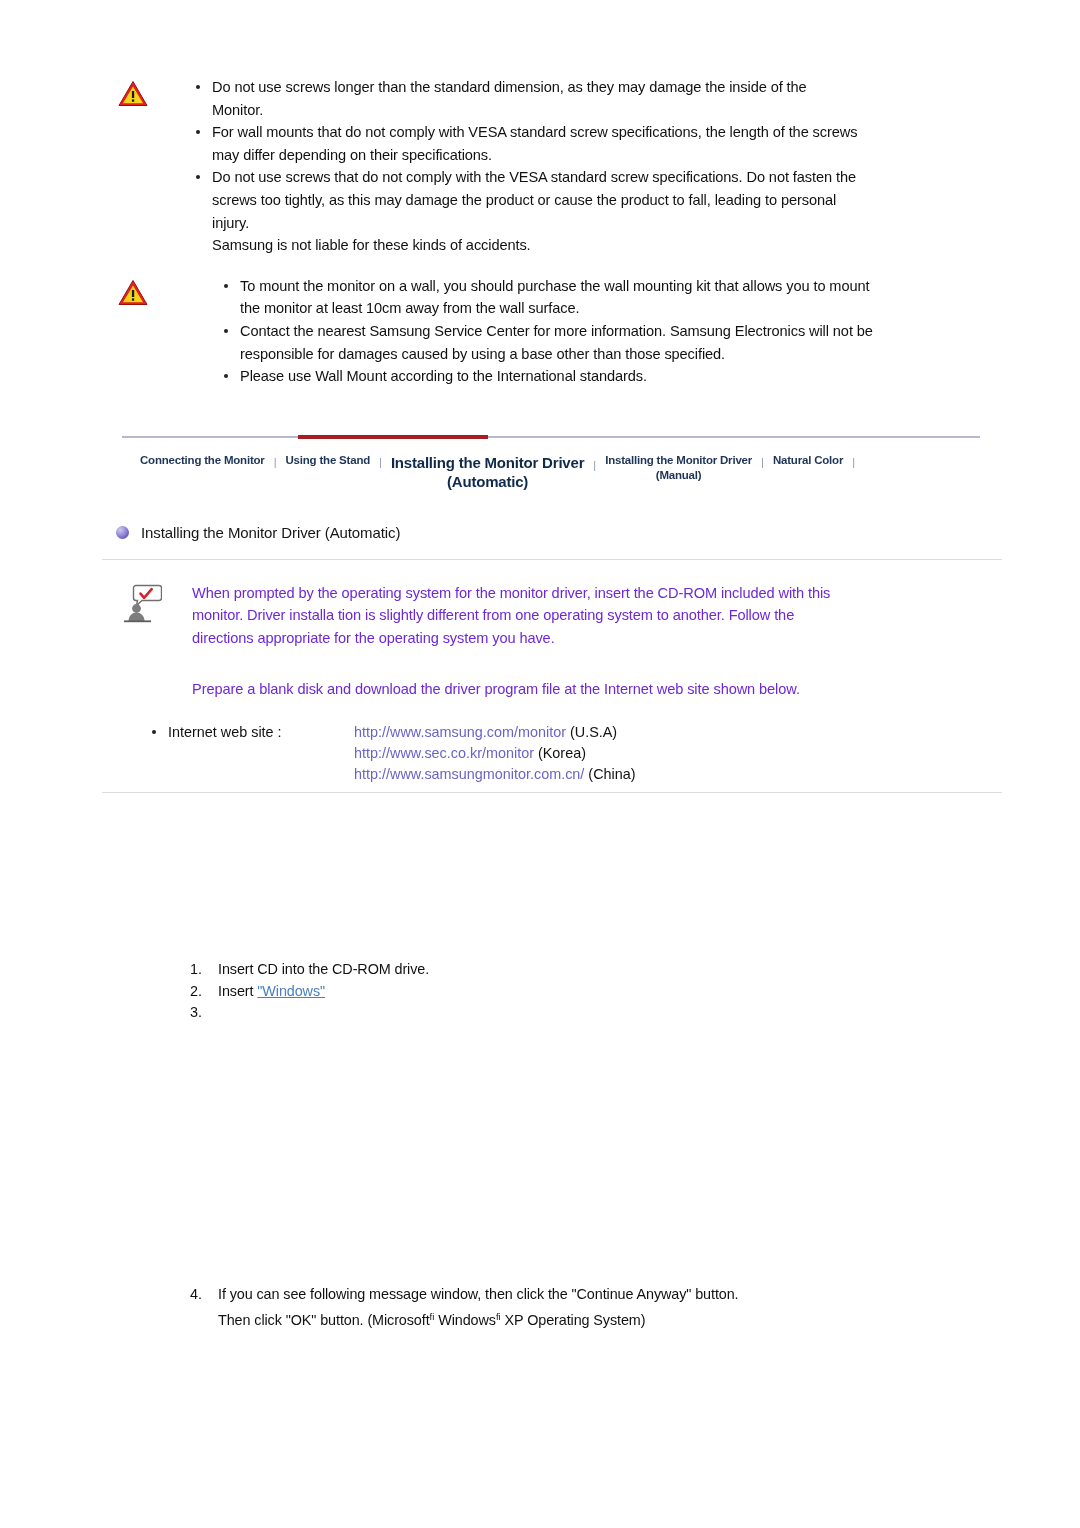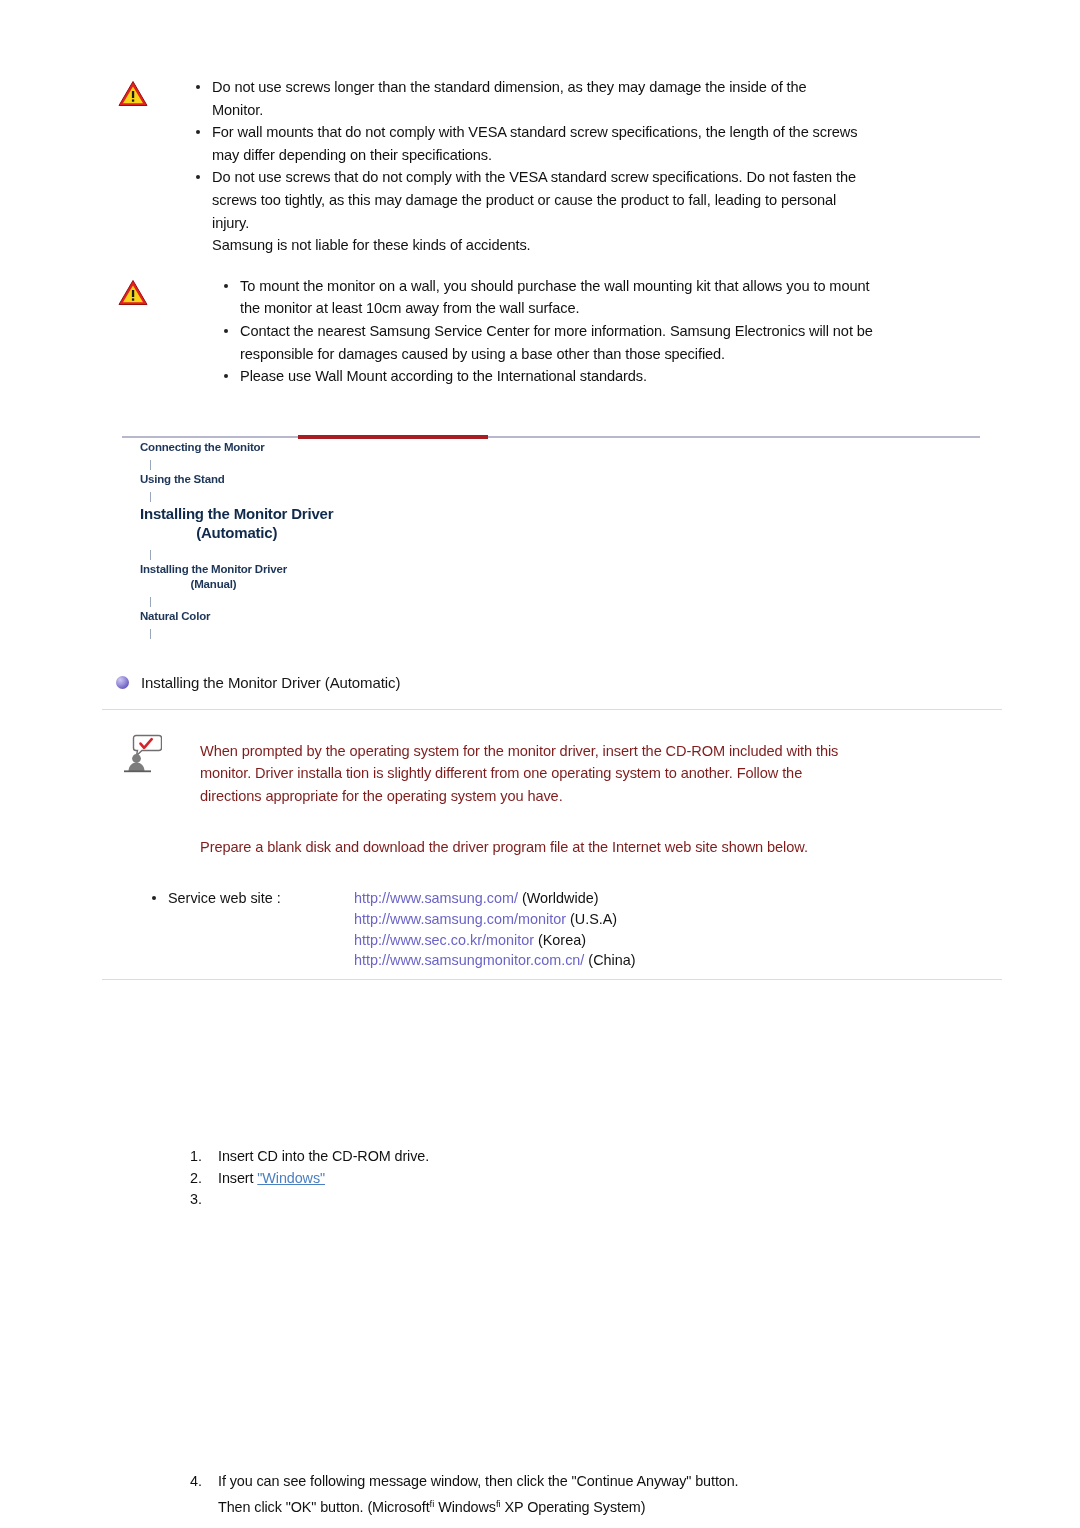--- a/index.html
+++ b/index.html
@@ -92,22 +92,21 @@
     top: -1px;
     height: 4px;
     background: #a81d22;
     left: 298px;
     width: 190px;
   }
   .tabnav {
     display: flex;
     align-items: flex-start;
     padding-left: 140px;
-    padding-top: 4px;
-    flex-direction: column;
+    padding-top: 17px;
   }
   .tab {
     color: #1d3557;
     font-size: 11.5px;
     line-height: 15px;
     text-align: center;
     white-space: nowrap;
     font-weight: 600;
     letter-spacing: -0.2px;
   }
@@ -160,22 +159,22 @@
     flex: 0 0 70px;
     padding-top: 2px;
   }
   .note-body {
     flex: 1 1 auto;
     max-width: 660px;
   }
   .note-para {
     font-size: 14.6px;
     line-height: 22.6px;
-    color: #7f1d1d;
-    margin: 8px;
+    color: #6d28d9;
+    margin: 0;
     letter-spacing: -0.1px;
   }
   .note-para.second { margin-top: 28px; }
 
   
   .url-row {
     display: flex;
     align-items: flex-start;
     padding-left: 146px;
     margin-top: 22px;
@@ -317,25 +316,22 @@
       <rect x="2" y="36.4" width="27" height="1.8" fill="#5d5d5d"></rect>
     </svg>
   </div>
   <div class="note-body">
     <p class="note-para">When prompted by the operating system for the monitor driver, insert the CD-ROM included with this monitor. Driver installa      tion is slightly different from one operating system to another. Follow the directions appropriate for the operating system you have.</p>
     <p class="note-para second">Prepare a blank disk and download the driver program file at the Internet web site shown below.</p>
   </div>
 </div>
 
 <div class="url-row">
-  <div class="url-label">Service web site :</div>
+  <div class="url-label">Internet web site :</div>
   <div class="url-lines">
-    <div class="url-line">
-      <a class="url-a" href="#">http://www.samsung.com/</a><span> (Worldwide)</span>
-    </div>
     <div class="url-line">
       <a class="url-a" href="#">http://www.samsung.com/monitor</a><span> (U.S.A)</span>
     </div>
     <div class="url-line">
       <a class="url-a" href="#">http://www.sec.co.kr/monitor</a><span> (Korea)</span>
     </div>
     <div class="url-line">
       <a class="url-a" href="#">http://www.samsungmonitor.com.cn/</a><span> (China)</span>
     </div>
   </div>

